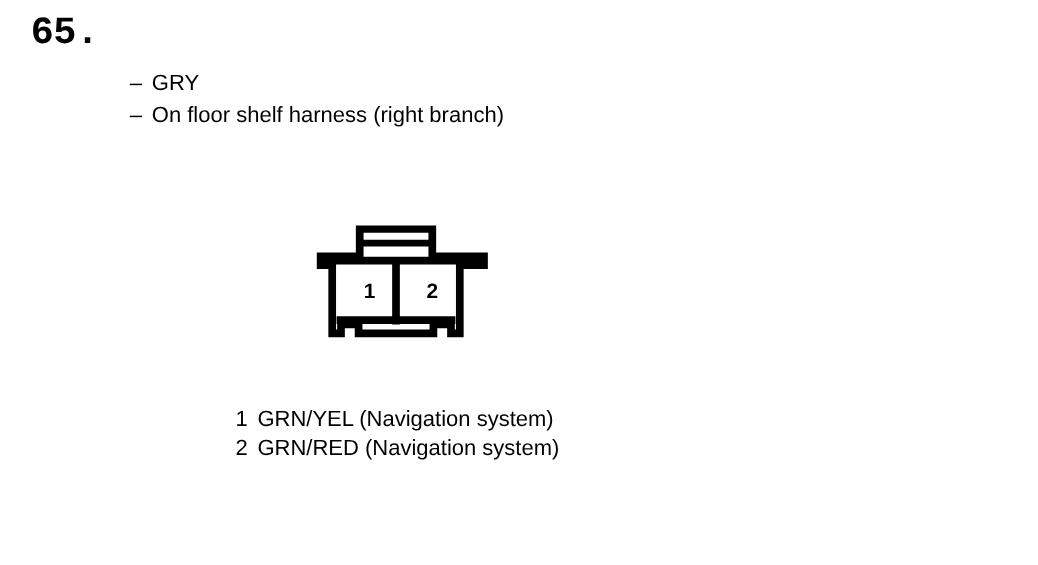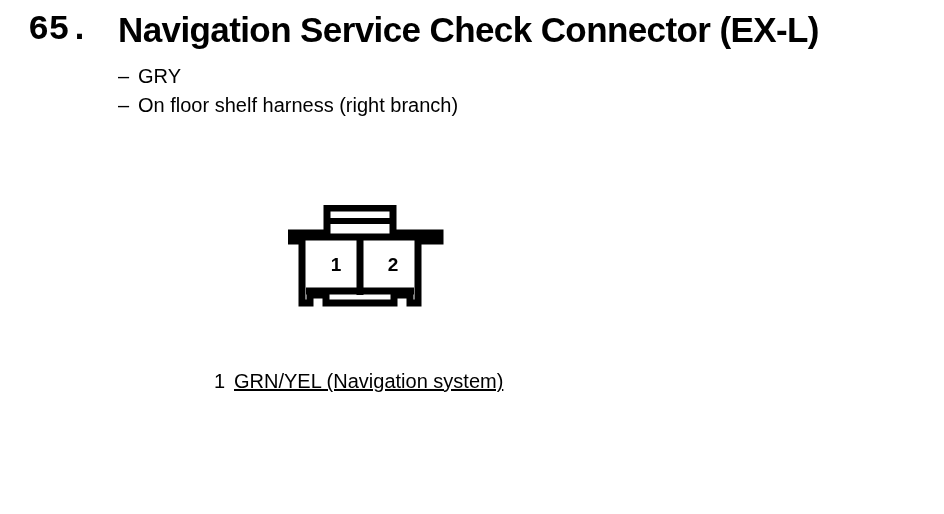--- a/index.html
+++ b/index.html
@@ -91,36 +91,34 @@
     position: absolute;
     left: 214px;
     top: 368px;
     width: 520px;
   }
   .legend-row {
     height: 27px;
     font-size: 20px;
     line-height: 27px;
     white-space: nowrap;
-    text-decoration: underline;
   }
   .legend-pin {
     display: inline-block;
     width: 20px;
   }
   .legend-desc {
     display: inline;
   }
 </style>
 </head>
 <body>
 
 <div class="heading">
   <span class="heading-number">65.</span>
-  <span class="heading-title">Navigation Service Check Connector (EX-L)</span>
 </div>
 
 <div class="spec-list">
   <div class="spec-item">
     <span class="spec-dash">–</span><span class="spec-text">GRY</span>
   </div>
   <div class="spec-item">
     <span class="spec-dash">–</span><span class="spec-text">On floor shelf harness (right branch)</span>
   </div>
 </div>
@@ -161,13 +159,16 @@
 
     <text class="pin-number" x="48" y="66" text-anchor="middle">1</text>
     <text class="pin-number" x="105" y="66" text-anchor="middle">2</text>
   </svg>
 </div>
 
 <div class="legend">
   <div class="legend-row">
     <span class="legend-pin">1</span><span class="legend-desc">GRN/YEL (Navigation system)</span>
   </div>
+  <div class="legend-row">
+    <span class="legend-pin">2</span><span class="legend-desc">GRN/RED (Navigation system)</span>
+  </div>
 </div>
 
 </body></html>

